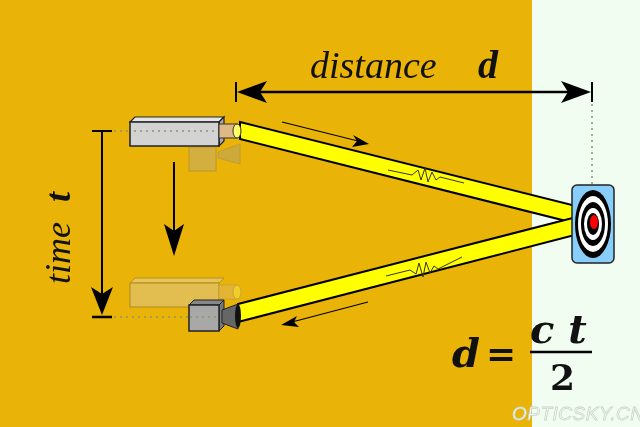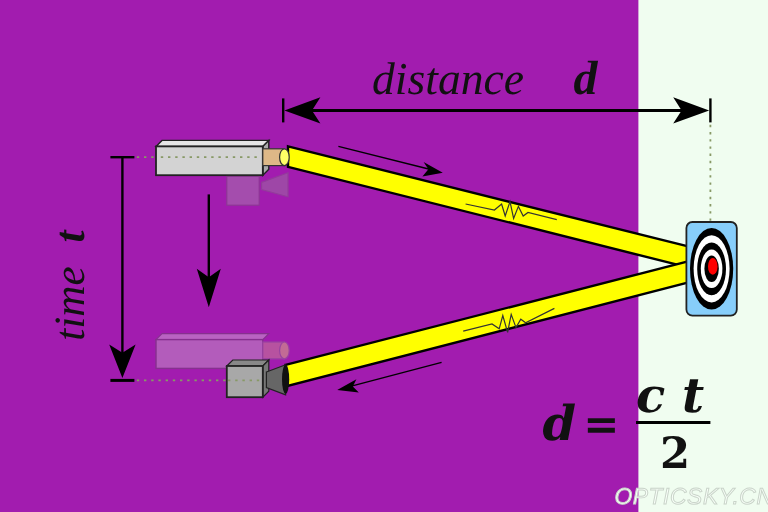--- a/index.html
+++ b/index.html
@@ -1,17 +1,17 @@
 <!DOCTYPE html>
 <html><head>
 <meta charset="utf-8">
 <style>
   html, body { margin: 0; padding: 0; }
   body { width: 640px; height: 427px; overflow: hidden; background: #f0fdf0; }
-  #stage { position: relative; width: 532px; height: 427px; background: #a21caf; }
+  #stage { position: relative; width: 532px; height: 427px; background: #eab308; }
   svg { position: absolute; left: 0; top: 0; }
   .label-distance { font-family: "Liberation Serif", serif; font-style: italic; font-size: 38px; fill: #111; }
   .label-bold { font-family: "Liberation Serif", serif; font-style: italic; font-weight: bold; font-size: 40px; fill: #111; }
   .label-time { font-family: "Liberation Serif", serif; font-style: italic; font-size: 36px; fill: #111; }
   .formula { font-family: "DejaVu Serif", serif; font-style: italic; font-weight: bold; font-size: 40px; fill: #111; }
   .formula-num { font-family: "DejaVu Serif", serif; font-weight: bold; font-size: 36px; fill: #111; }
   .watermark { font-family: "Liberation Sans", sans-serif; font-style: italic; font-size: 19px; fill: #f8fff8; stroke: #c9d4c9; stroke-width: 0.8; letter-spacing: 0.5px; }
 </style>
 </head>
 <body>

